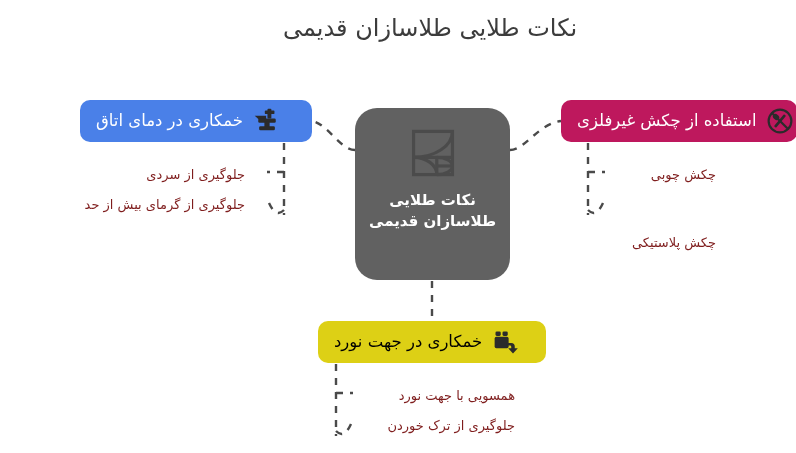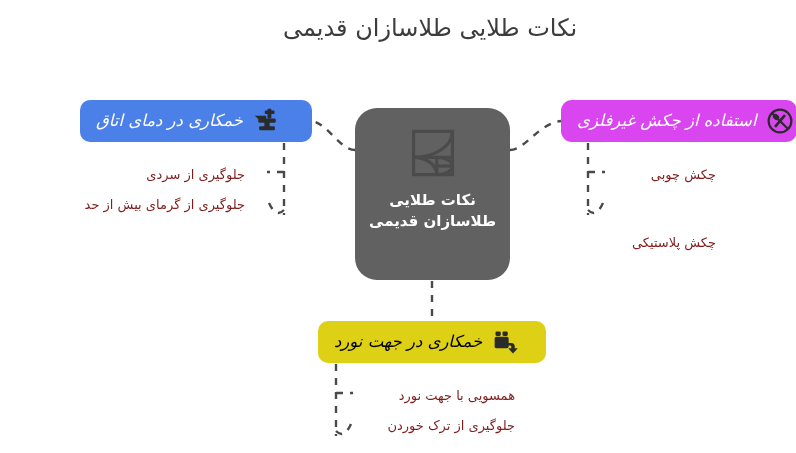--- a/index.html
+++ b/index.html
@@ -79,43 +79,41 @@
     justify-content: flex-start;
     padding: 0 16px;
     gap: 10px;
     z-index: 3;
     direction: rtl;
   }
   .branch-node .b-label {
     font-size: 16.5px;
     white-space: nowrap;
     line-height: 1;
-    font-style: italic;
   }
   .branch-node .b-icon {
     width: 28px;
     height: 28px;
     flex: 0 0 auto;
     display: block;
   }
 
   #node-blue {
     left: 48px;
     top: 100px;
     width: 232px;
     background: #4a80e8;
   }
   #node-blue .b-label { color: #ffffff; }
 
   #node-purple {
     left: 529px;
     top: 100px;
     width: 236px;
-    background: #d946ef;
-    border-radius: 11px;
+    background: #be185d;
   }
   #node-purple .b-label { color: #ffffff; }
 
   #node-yellow {
     left: 286px;
     top: 321px;
     width: 228px;
     background: #ddd015;
   }
   #node-yellow .b-label { color: #000000; }

